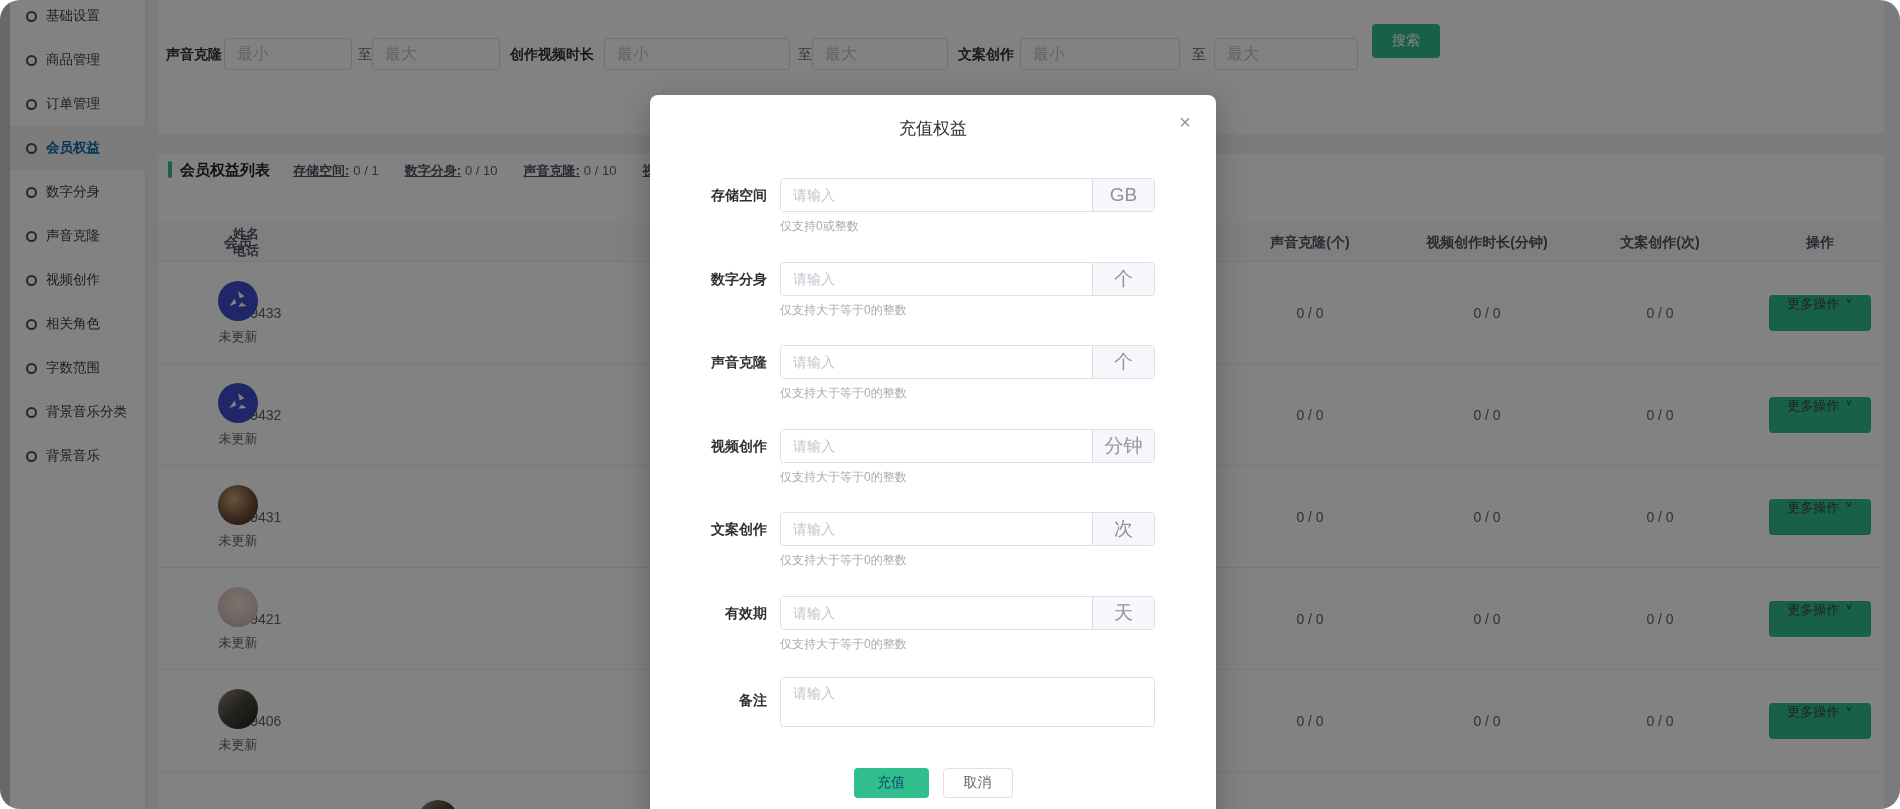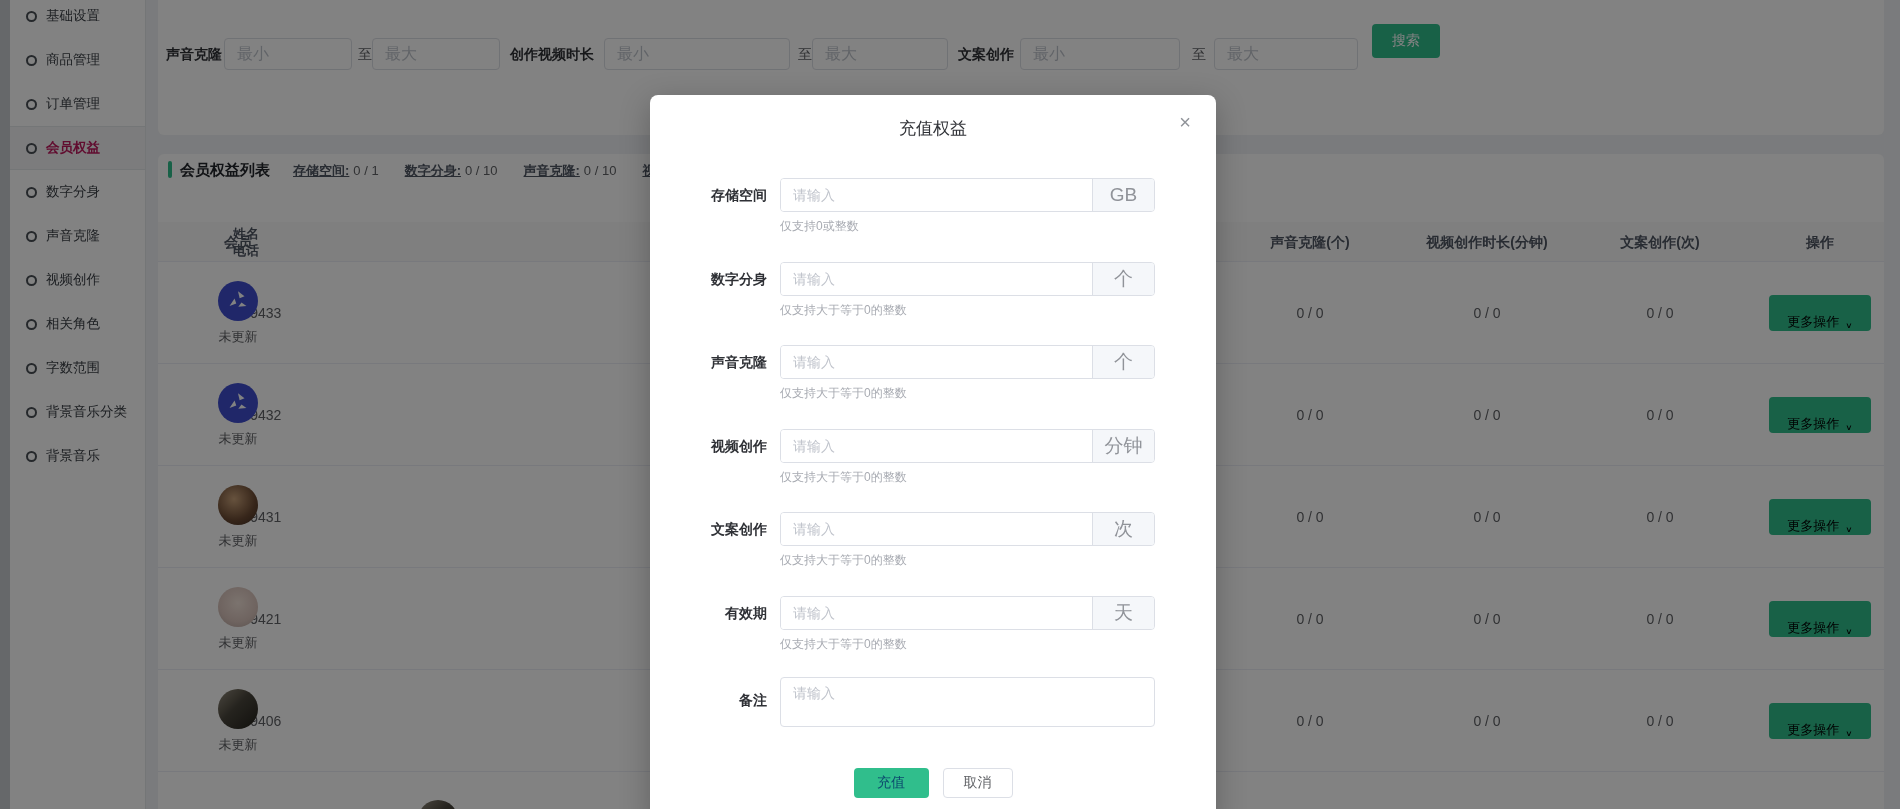--- a/index.html
+++ b/index.html
@@ -1,26 +1,26 @@
 <!DOCTYPE html>
 <html style="--green: #30be8c; --blue: #3f4ecf;"><head>
 <meta charset="utf-8">
 <style>
   * { margin:0; padding:0; box-sizing:border-box; }
   html,body { width:1900px; height:809px; overflow:hidden; }
   body { font-family:"Liberation Sans","DejaVu Sans",sans-serif; font-size:14px; color:#303133; }
-  .stage { position:relative; width:1900px; height:809px; background:#f0f2f5; overflow:hidden; }
+  .stage { position:relative; width:1900px; height:809px; background:#f0f2f5; overflow:hidden;border-radius:20px; }
 
   
   .left-rail { position:absolute; left:0; top:0; width:10px; height:809px; background:#c9ccd1; }
   .sidebar { position:absolute; left:10px; top:0; width:136px; height:809px; background:#fff; border-right:1px solid #e4e7ea; }
   .side-list { margin-top:-6px; }
   .side-item { height:44px; display:flex; align-items:center; padding-left:16px; cursor:pointer; color:#3a3f45; }
   .side-item .ring { width:11px; height:11px; border:2px solid #4a4f55; border-radius:50%; margin-right:9px; flex:0 0 auto; }
-  .side-item.active { background:#f3f4f6; border-top:1px solid #e4e7ea; border-bottom:1px solid #e4e7ea; font-weight:bold; color:#be185d;text-align:right; }
+  .side-item.active { background:#f3f4f6; border-top:1px solid #e4e7ea; border-bottom:1px solid #e4e7ea; font-weight:bold; color:#0369a1;text-align:right; }
   .side-item span.lbl { font-size:13.5px; white-space:nowrap; }
 
   
   .filter-card { position:absolute; left:158px; top:-60px; width:1726px; height:195px; background:#fff; border-radius:6px; }
   .ghost-input, .f-input { background:#fff; border:1px solid #dcdfe6; border-radius:4px; }
   .f-label { position:absolute; top:38px; height:32px; line-height:32px; font-weight:bold; color:#2f3136; }
   .f-input { position:absolute; top:38px; height:32px; padding:0 12px; font-size:16px; color:#606266; outline:none; }
   .f-input::placeholder { color:#bfc4cc; }
   .f-to { position:absolute; top:38px; height:32px; line-height:32px; color:#606266; }
   .search-btn { position:absolute; top:24px; left:1372px; width:68px; height:34px; background:var(--green); color:#fff;
@@ -45,22 +45,22 @@
   .trow { position:absolute; left:0; width:1726px; height:102px; border-bottom:1px solid #ebeef5; }
   .r0{top:108px}.r1{top:210px}.r2{top:312px}.r3{top:414px}.r4{top:516px}.r5{top:618px}
   .trow .cell { top:0; height:102px; display:flex; align-items:center; justify-content:center; color:#606266; font-size:14px; }
   .avatar-stack { display:flex; flex-direction:column; align-items:center; gap:7px; }
   .avatar { width:40px; height:40px; border-radius:50%; overflow:hidden; }
   .avatar[data-kind="brand"] { background:var(--blue); display:flex; align-items:center; justify-content:center; }
   .avatar[data-kind="photo-warm"]  { background:radial-gradient(circle at 40% 35%, #caa27a, #6b4a33 60%, #3a2a20); }
   .avatar[data-kind="photo-light"] { background:radial-gradient(circle at 50% 40%, #f2e2d9, #d9c4bc 60%, #b3a09a); }
   .avatar[data-kind="photo-dark"]  { background:linear-gradient(135deg, #938c7c 0%, #4a463c 45%, #22201b 100%); }
   .avatar-status { font-size:13px; color:#606266; }
-  .more-btn { width:102px; height:36px; background:var(--green); color:#000000; border:none; border-radius:4px;
-    font-size:13px; cursor:pointer; display:inline-flex; align-items:flex-end; justify-content:center; gap:6px; }
+  .more-btn { width:102px; height:36px; background:var(--green); color:#404040; border:none; border-radius:4px;
+    font-size:13px; cursor:pointer; display:inline-flex; align-items:flex-start; justify-content:center; gap:6px; }
   .more-btn .chev { font-size:10px; transform:scaleY(.8); }
   .partial-avatar { position:absolute; left:260px; top:28px; }
 
   
   .overlay { position:absolute; left:0; top:0; width:1900px; height:809px; background:rgba(0,0,0,0.49); }
 
   
   .modal { position:absolute; left:650px; top:95px; width:566px; height:730px; background:#fff; border-radius:8px;
     box-shadow:0 8px 30px rgba(0,0,0,.25); }
   .modal-title { position:absolute; left:0; top:22px; width:100%; text-align:center; font-size:17px; color:#2f3136; }

